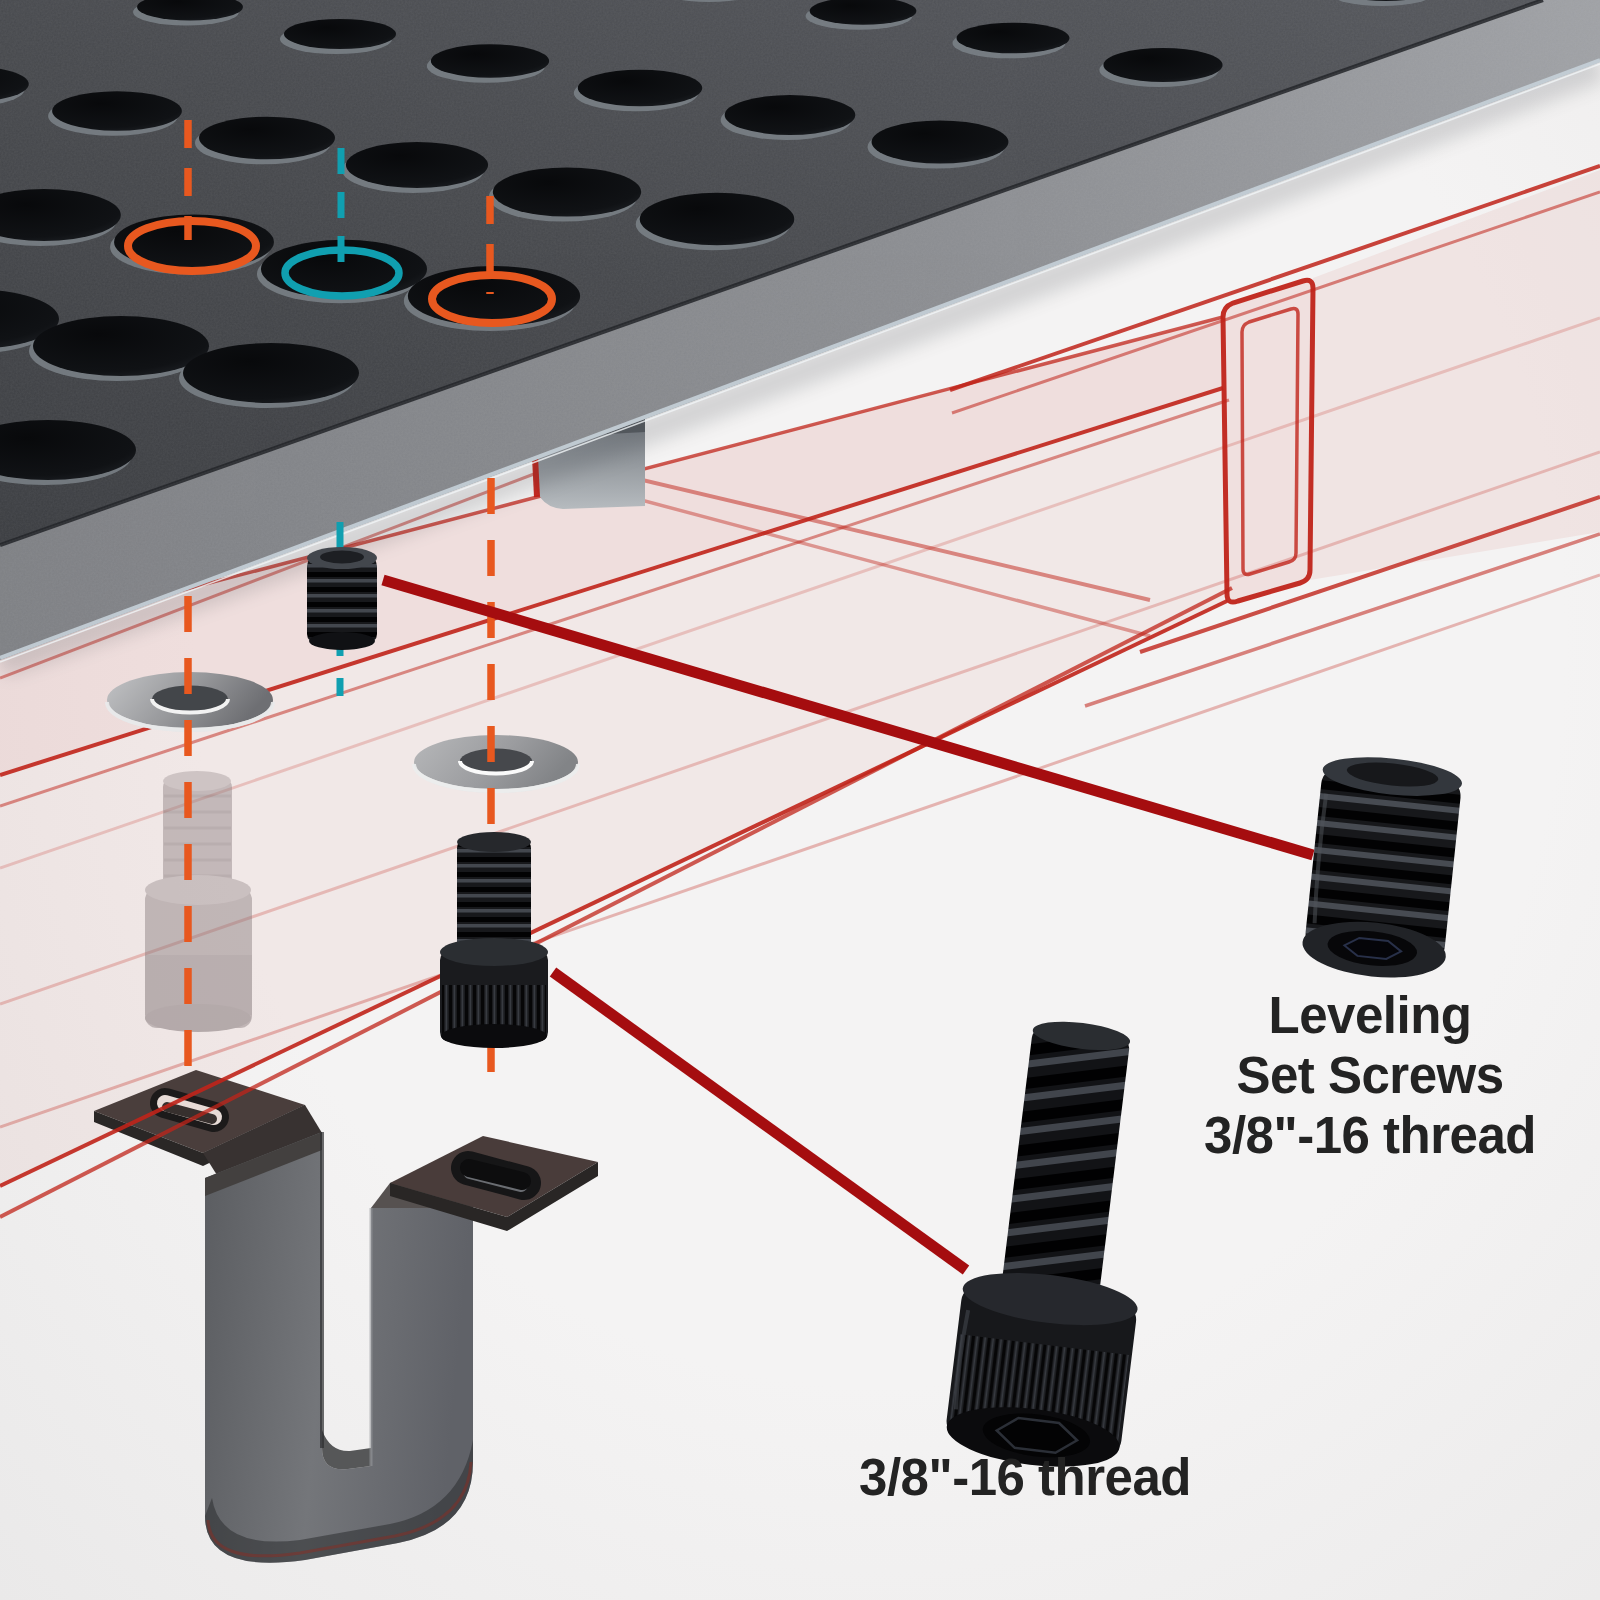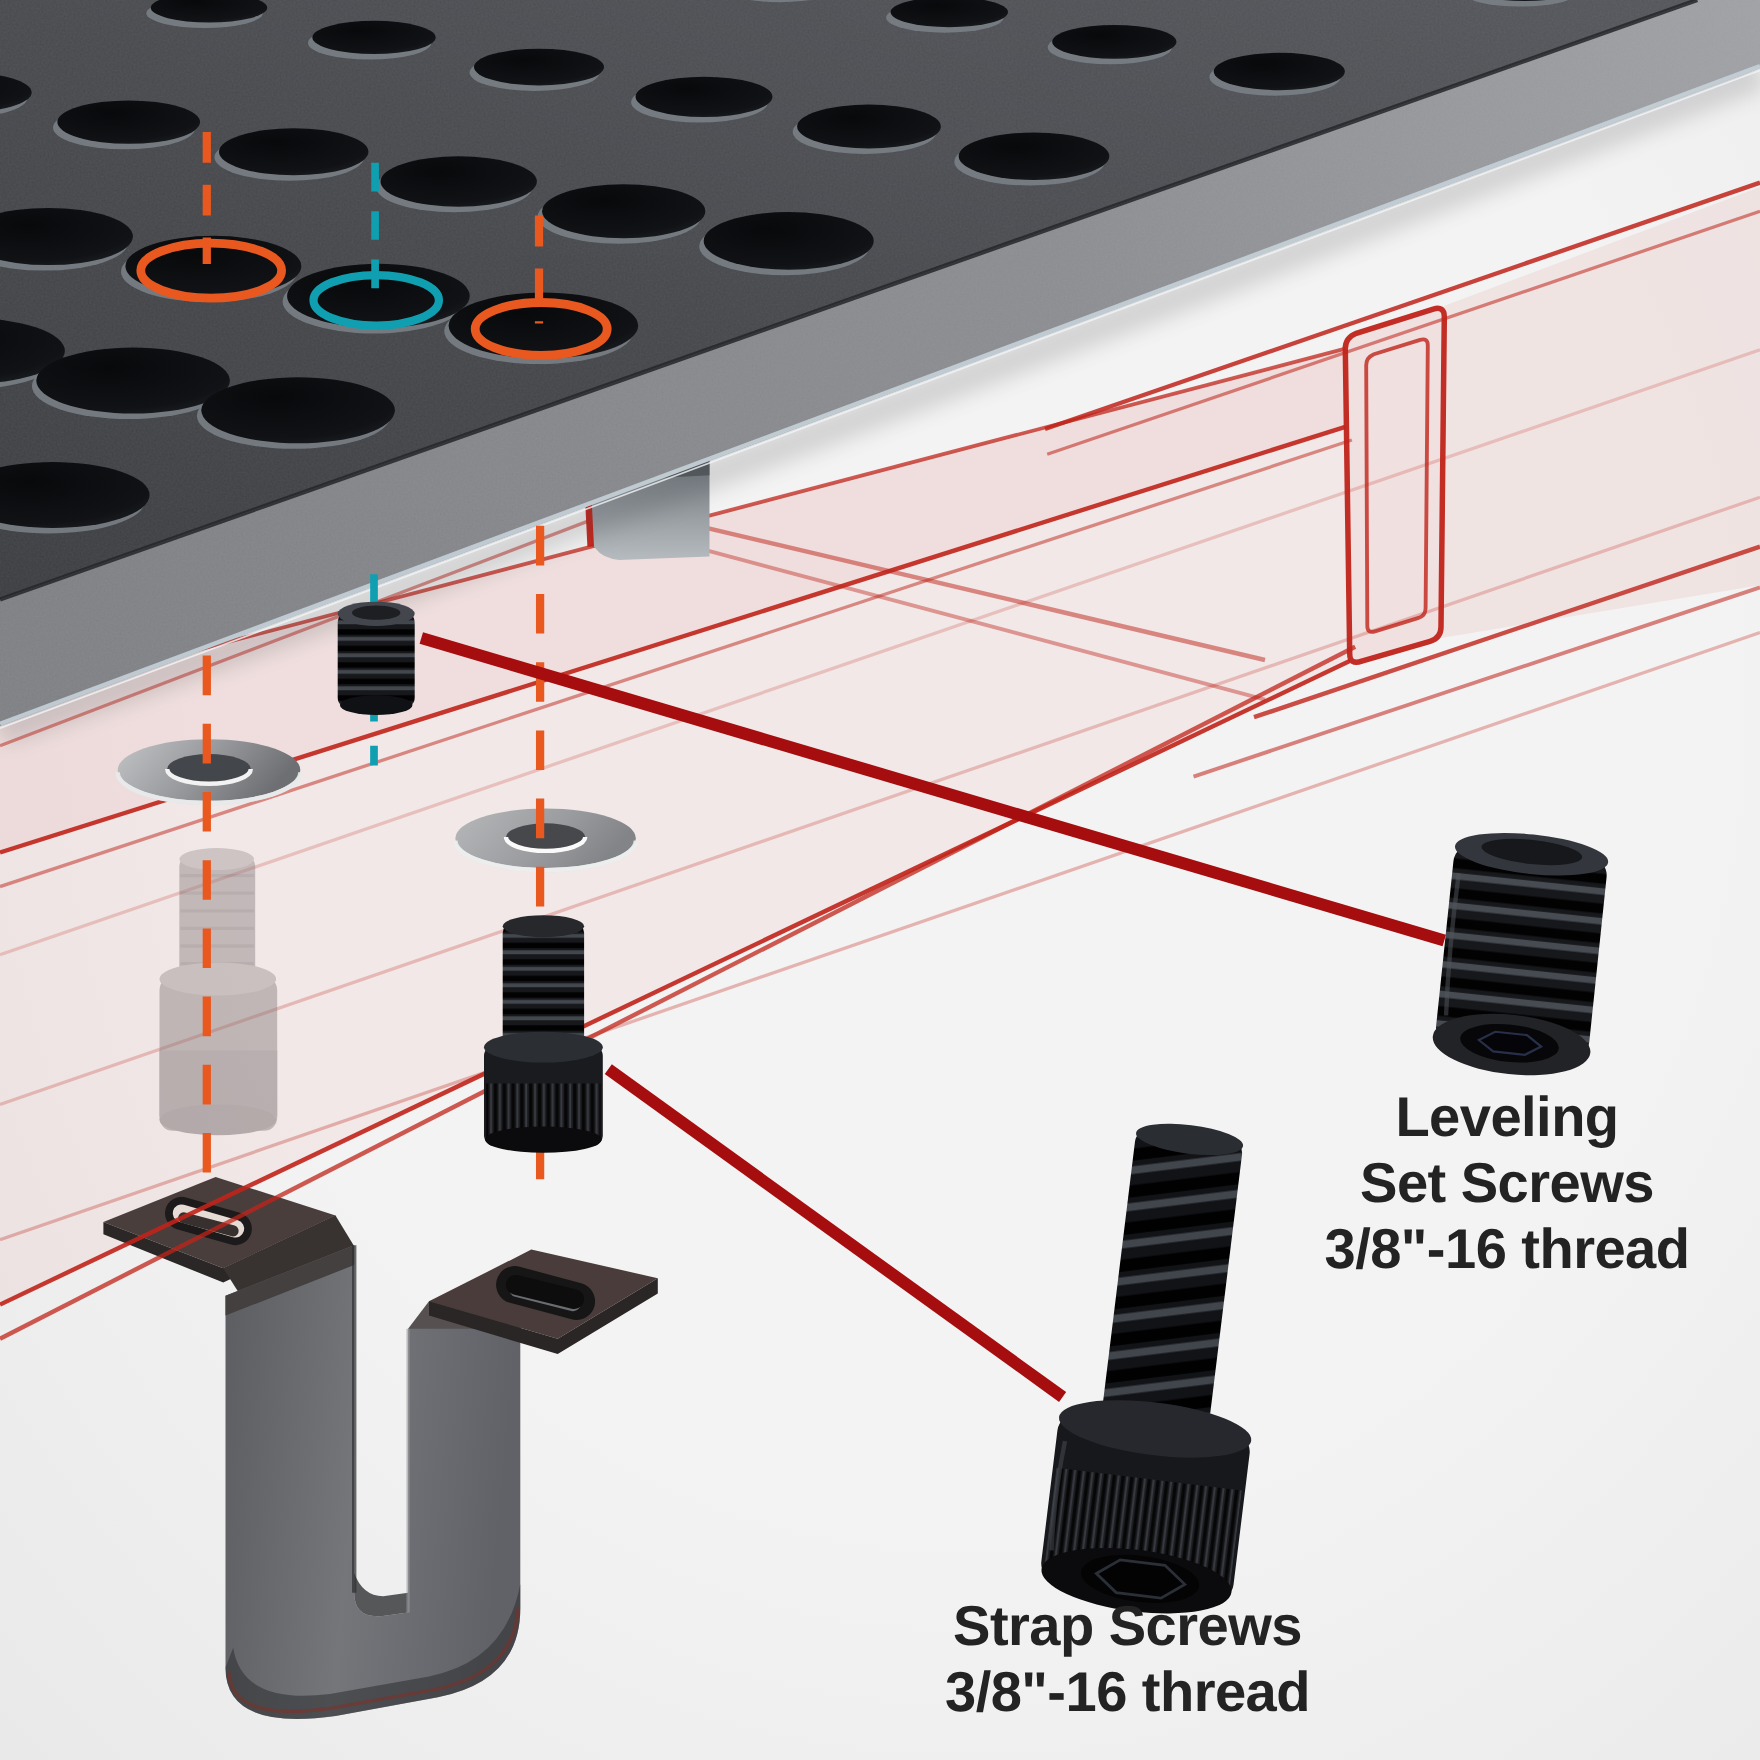--- a/index.html
+++ b/index.html
@@ -318,16 +318,15 @@
     <path d="M970,1320 Q966,1370 970,1420" stroke="#4a4e55" stroke-width="4" opacity="0.5" fill="none"></path>
   </g>
 </svg>
 
   <div class="label" id="label-leveling">
     <span>Leveling</span>
     <span>Set Screws</span>
     <span>3/8"-16 thread</span>
   </div>
   <div class="label" id="label-strap">
-    <span>Strap Screws</span>
     <span>3/8"-16 thread</span>
   </div>
 </div>
 
 </body></html>

